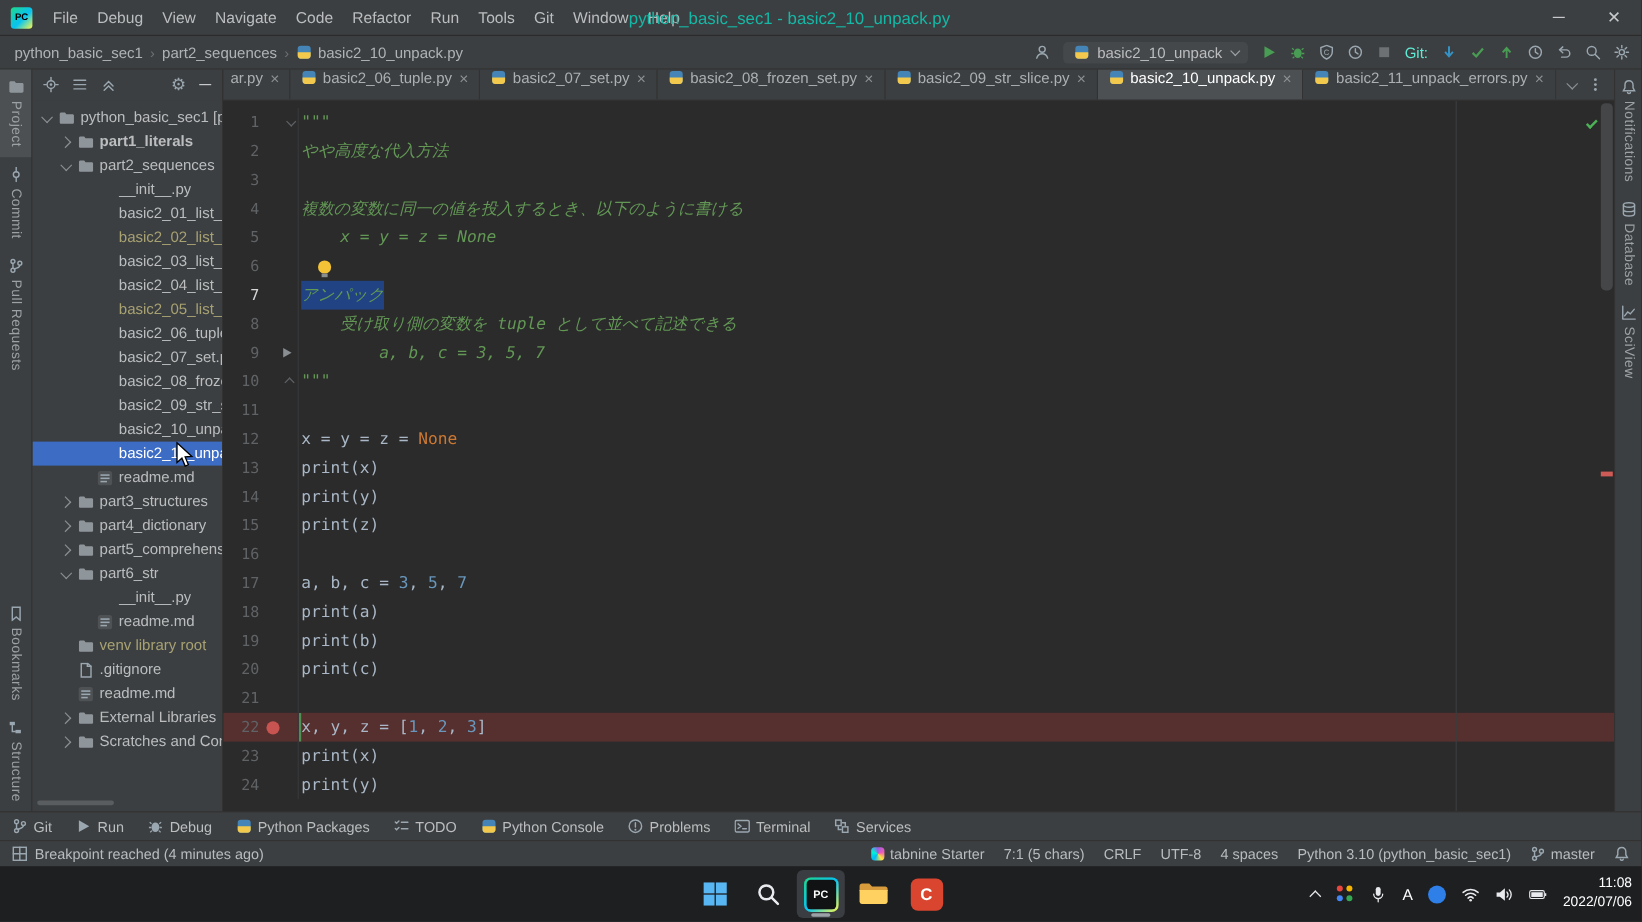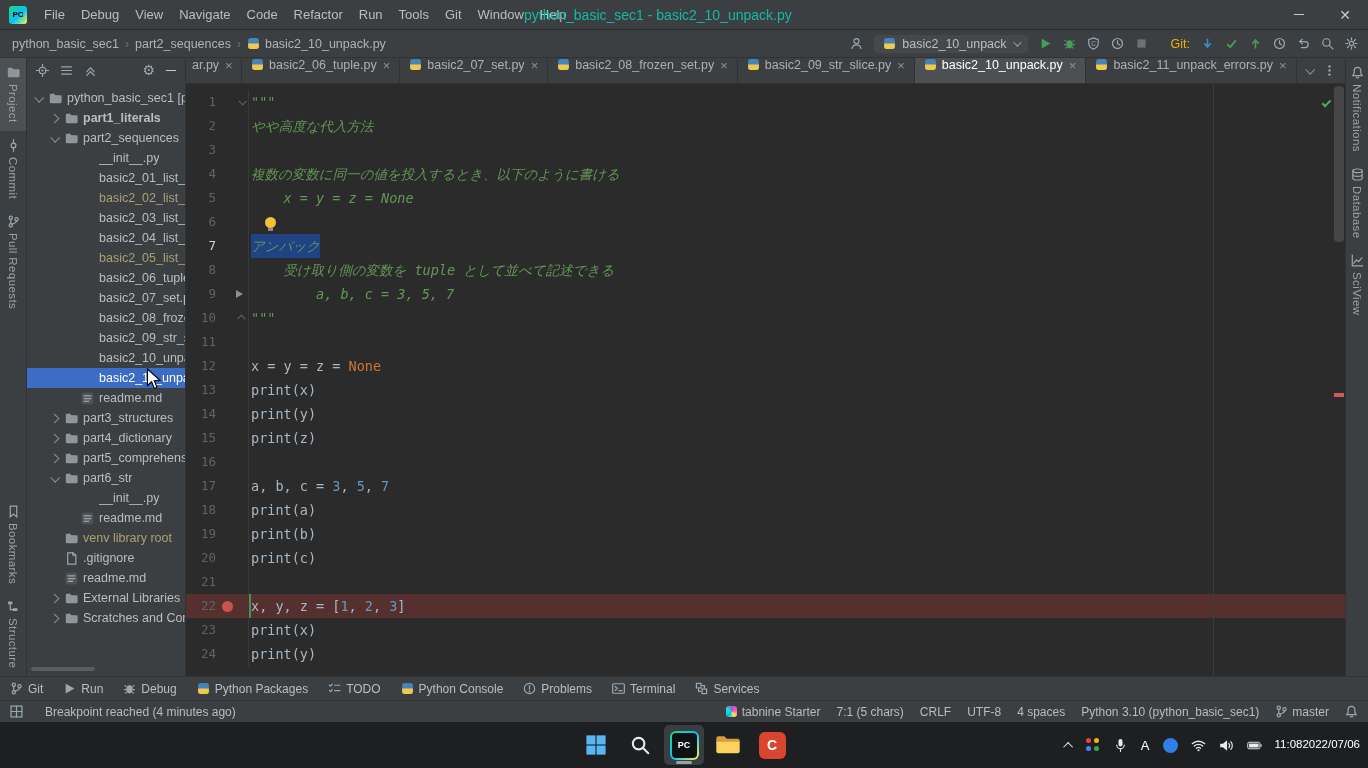--- a/index.html
+++ b/index.html
@@ -20,21 +20,21 @@
   .minbar{width:10px;height:1.5px;background:#c7c9cb}
 
   
   .navbar{flex:0 0 28px;background:#3c3f41;border-bottom:1px solid #323232;display:flex;align-items:center;padding:0 10px 0 12px}
   .crumbs{display:flex;align-items:center;gap:6px}
   .crumb{display:flex;align-items:center;gap:5px;color:#b0b3b6;font-size:12.5px}
   .crumb-sep{color:#6e7173;font-size:12px}
   .nav-right{margin-left:auto;display:flex;align-items:center;gap:11px}
   .run-combo{display:flex;align-items:center;gap:6px;background:#45484a;border-radius:4px;padding:2px 9px;font-size:12.5px;color:#bbbdbf}
   .combo-chev{width:6px;height:6px;border-right:1.4px solid #9aa0a4;border-bottom:1.4px solid #9aa0a4;transform:rotate(45deg) translateY(-2px)}
-  .git-label{color:#eab308;font-size:12.5px;margin-left:12px}
+  .git-label{color:#5eead4;font-size:12.5px;margin-left:0}
 
   
   .main{flex:1;display:flex;min-height:0}
   .stripe{background:#3c3f41;display:flex;flex-direction:column;align-items:center}
   .stripe.left{flex:0 0 26px;border-right:1px solid #323232;justify-content:space-between}
   .stripe.right{flex:0 0 22px;border-left:1px solid #323232}
   .stripe-top,.stripe-bottom{display:flex;flex-direction:column;align-items:center}
   .stripe-item{display:flex;flex-direction:column;align-items:center;gap:5px;padding:8px 0;width:26px}
   .stripe-item.active{background:#4c5052}
   .v-label{writing-mode:vertical-rl;font-size:11.5px;color:#9ca1a5;letter-spacing:.4px}
@@ -90,42 +90,42 @@
   .margin-guide{position:absolute;top:0;bottom:0;left:1027px;border-left:1px solid #3a3c3e}
   .vscroll{position:absolute;top:0;bottom:0;right:0;width:13px}
   .vthumb{position:absolute;top:2px;right:1px;width:10px;height:156px;background:#55585b;opacity:.6;border-radius:4px}
   .vtick-red{position:absolute;top:309px;right:1px;width:10px;height:4px;background:#cf5b56}
   .inspect-ok{position:absolute;top:9px;right:14px}
   .ck{display:inline-block;width:9px;height:5px;border-left:2px solid #4db157;border-bottom:2px solid #4db157;transform:rotate(-45deg)}
 
   
   .toolbar{flex:0 0 24px;background:#3c3f41;border-top:1px solid #323232;display:flex;align-items:center;gap:20px;padding:0 10px;font-size:12px;color:#bbbdbf}
   .tb-item{display:flex;align-items:center;gap:5px}
-  .statusbar{flex:0 0 22px;background:#3c3f41;border-top:1px solid #323232;display:flex;align-items:center;gap:22px;padding:0 10px;font-size:12px;color:#b8bcbf}
+  .statusbar{flex:0 0 22px;background:#3c3f41;border-top:1px solid #323232;display:flex;align-items:center;gap:6px;padding:0 10px;font-size:12px;color:#b8bcbf}
   .status-right{margin-left:auto;display:flex;align-items:center;gap:16px}
   .tabnine{display:flex;align-items:center;gap:5px}
   .tabnine-logo{width:11px;height:11px;border-radius:3px;background:conic-gradient(#9b5de5,#f15bb5,#fee440,#00bbf9,#00f5d4,#9b5de5)}
   .branch{display:flex;align-items:center;gap:4px}
 
   
   .taskbar{flex:0 0 46px;background:#1d1f21;position:relative}
   .task-center{position:absolute;left:50%;top:0;height:100%;transform:translateX(-50%);display:flex;align-items:center;gap:4px}
   .task-icon{width:40px;height:40px;border-radius:5px;display:flex;align-items:center;justify-content:center;position:relative}
   .task-icon.active{background:#3a3d41}
   .task-icon.active .indicator{position:absolute;bottom:1px;left:50%;transform:translateX(-50%);width:16px;height:3px;border-radius:2px;background:#9ba1a6}
   .pcicon{width:29px;height:29px;border-radius:6px;border:2px solid transparent;color:#fff;font-size:9px;font-weight:bold;display:flex;align-items:center;justify-content:center;
     background:linear-gradient(#101214,#101214) padding-box,linear-gradient(135deg,#21d789,#07c3f2,#fcf84a) border-box}
   .redapp{width:27px;height:27px;border-radius:6px;background:#d9452f;color:#fff;font-weight:bold;font-size:14px;display:flex;align-items:center;justify-content:center}
   .task-right{position:absolute;right:8px;top:0;height:100%;display:flex;align-items:center;gap:13px;color:#e8eaed}
   .tray-chev{width:7px;height:7px;border-right:1.6px solid #e8eaed;border-bottom:1.6px solid #e8eaed;transform:rotate(-135deg) translateY(-2px)}
   .color-grid{width:14px;height:14px;display:grid;grid-template-columns:1fr 1fr;gap:2px}
   .color-grid span{width:5px;height:5px;border-radius:50%}
   .ime{font-size:13px;color:#fff}
   .blue-dot{width:15px;height:15px;border-radius:50%;background:#2f7fe8}
-  .clock{display:flex;flex-direction:row;align-items:flex-end;justify-content:flex-end;font-size:11.5px;color:#fff;line-height:1.35}
+  .clock{display:flex;flex-direction:column;align-items:flex-end;justify-content:flex-end;font-size:11.5px;color:#fff;line-height:1.35}
 
   
   .ic{display:inline-flex;width:13px;height:13px;flex:none}
   .ic svg{width:100%;height:100%}
   .ic.big{width:15px;height:15px}
   .ic.t22{width:22px;height:22px}
   .ic.t26{width:26px;height:22px}
   .gearglyph{font-size:14px;color:#9aa7b0;line-height:13px}
 
   .cursor{position:absolute;left:146px;top:368px;width:17px;height:23px;z-index:50}

